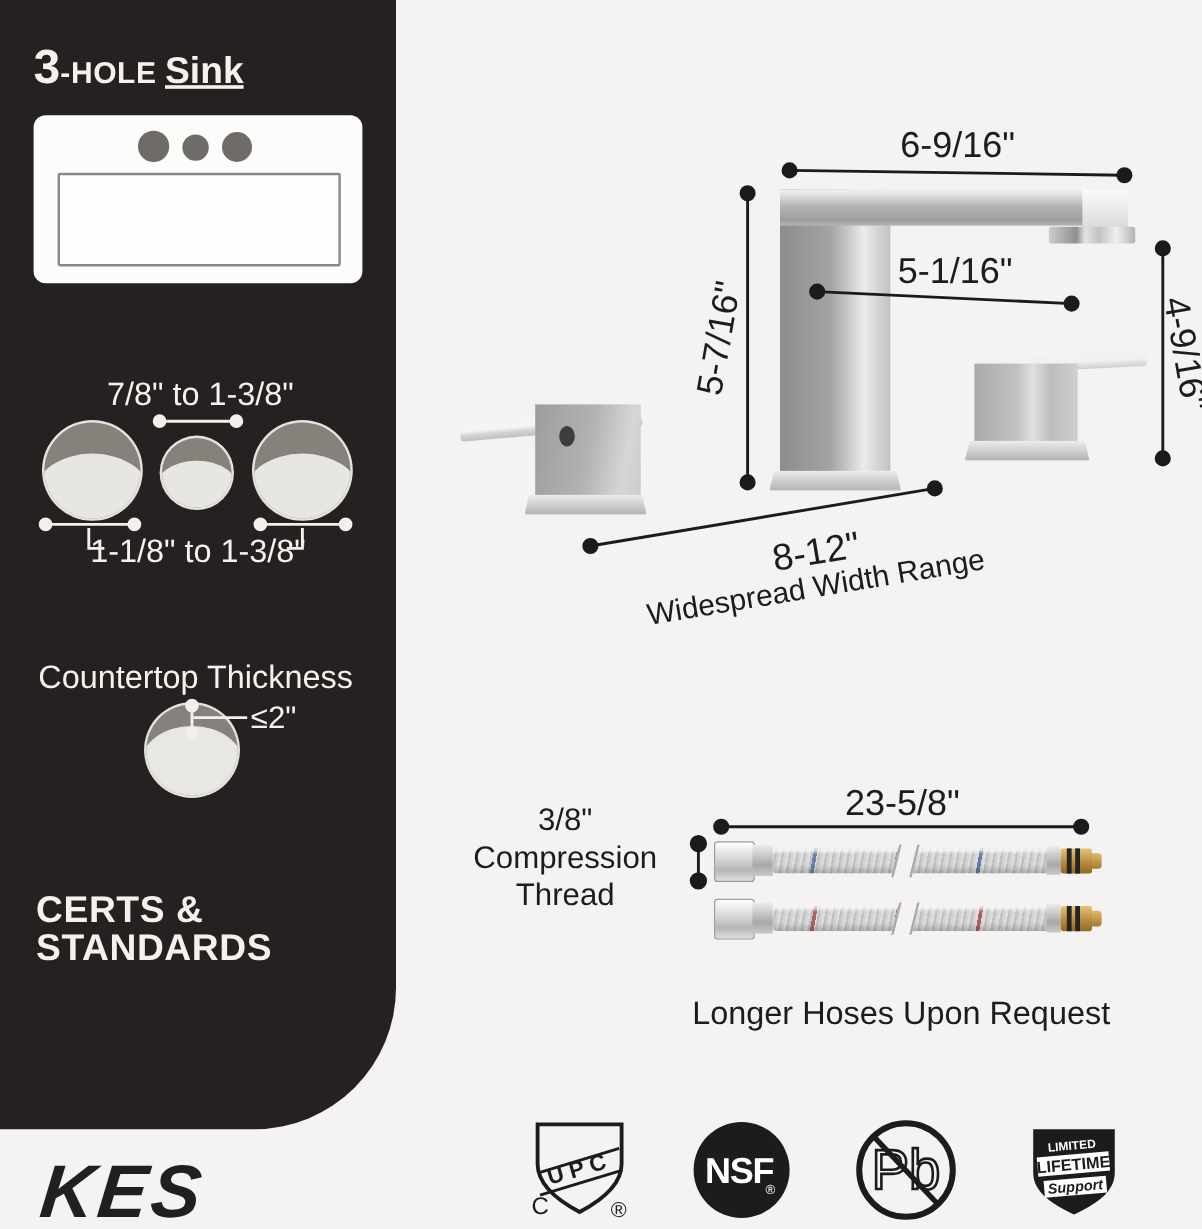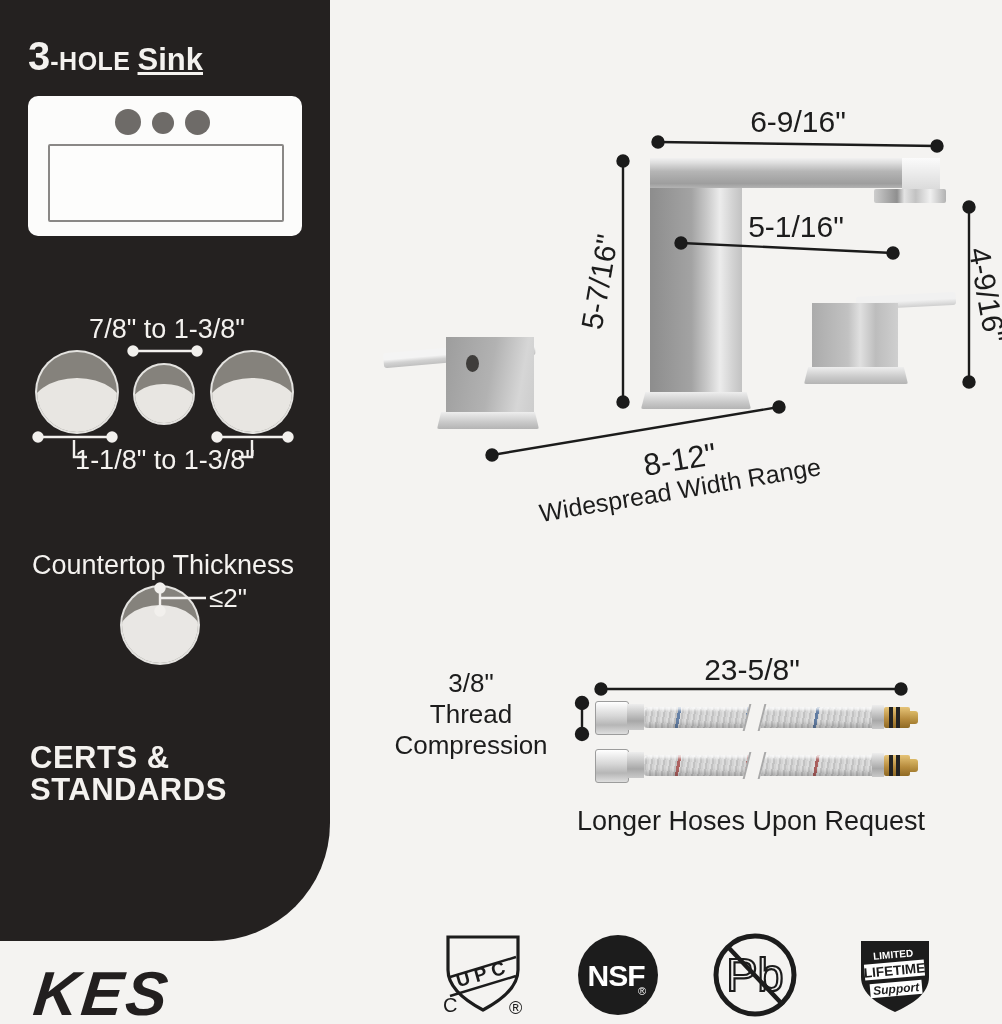--- a/index.html
+++ b/index.html
@@ -200,24 +200,24 @@
 
 <div class="dim-label" style="left:798px;top:122px;font-size:30px;">6-9/16"</div>
 <div class="dim-label" style="left:600px;top:282px;font-size:30px;transform:translate(-50%,-50%) rotate(-80deg);">5-7/16"</div>
 <div class="dim-label" style="left:796px;top:227px;font-size:30px;">5-1/16"</div>
 <div class="dim-label" style="left:987px;top:295px;font-size:30px;transform:translate(-50%,-50%) rotate(80deg);">4-9/16"</div>
 <div class="dim-label" style="left:680px;top:460px;font-size:31px;transform:translate(-50%,-50%) rotate(-9.5deg);">8-12"</div>
 <div class="dim-label" style="left:680px;top:490px;font-size:25px;transform:translate(-50%,-50%) rotate(-9.5deg);">Widespread Width Range</div>
 <div class="dim-label" style="left:752px;top:670px;font-size:30px;">23-5/8"</div>
 <div class="thread-label">
   <div>3/8"</div>
+  <div>Compression</div>
   <div>Thread</div>
-  <div>Compression</div>
 </div>
-<div class="dim-label" style="left:751px;top:821px;font-size:27px;">Longer Hoses Upon Request</div>
+<div class="dim-label" style="left:751px;top:845px;font-size:27px;">Longer Hoses Upon Request</div>
 
 <div class="kes-logo">KES</div>
 
 <svg class="badge" style="left:433px;top:930px;" width="100" height="88" viewBox="0 0 100 88">
   <path d="M15 7 H85 V40 C85 58 67 71 50 80 C33 71 15 58 15 40 Z" fill="none" stroke="#1c1c1c" stroke-width="3.2"></path>
   <line x1="17" y1="47" x2="83" y2="27" stroke="#1c1c1c" stroke-width="2.4"></line>
   <line x1="17" y1="66" x2="83" y2="46" stroke="#1c1c1c" stroke-width="2.4"></line>
   <text x="50" y="50" text-anchor="middle" font-size="19" font-weight="bold" letter-spacing="5" fill="#1c1c1c" transform="rotate(-16 50 44)">UPC</text>
   <text x="10" y="82" font-size="20" fill="#1c1c1c">C</text>
   <text x="76" y="84" font-size="18" fill="#1c1c1c">®</text>

